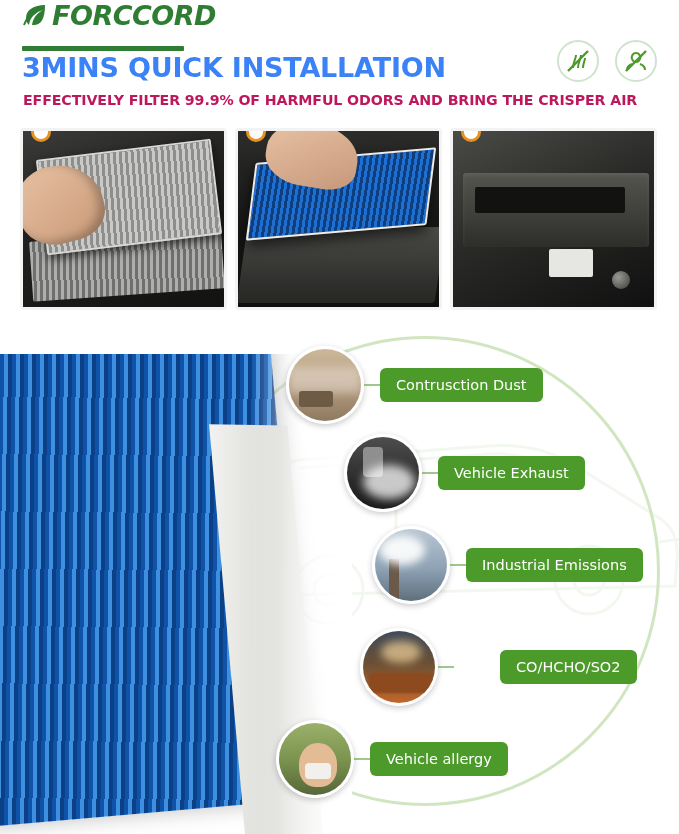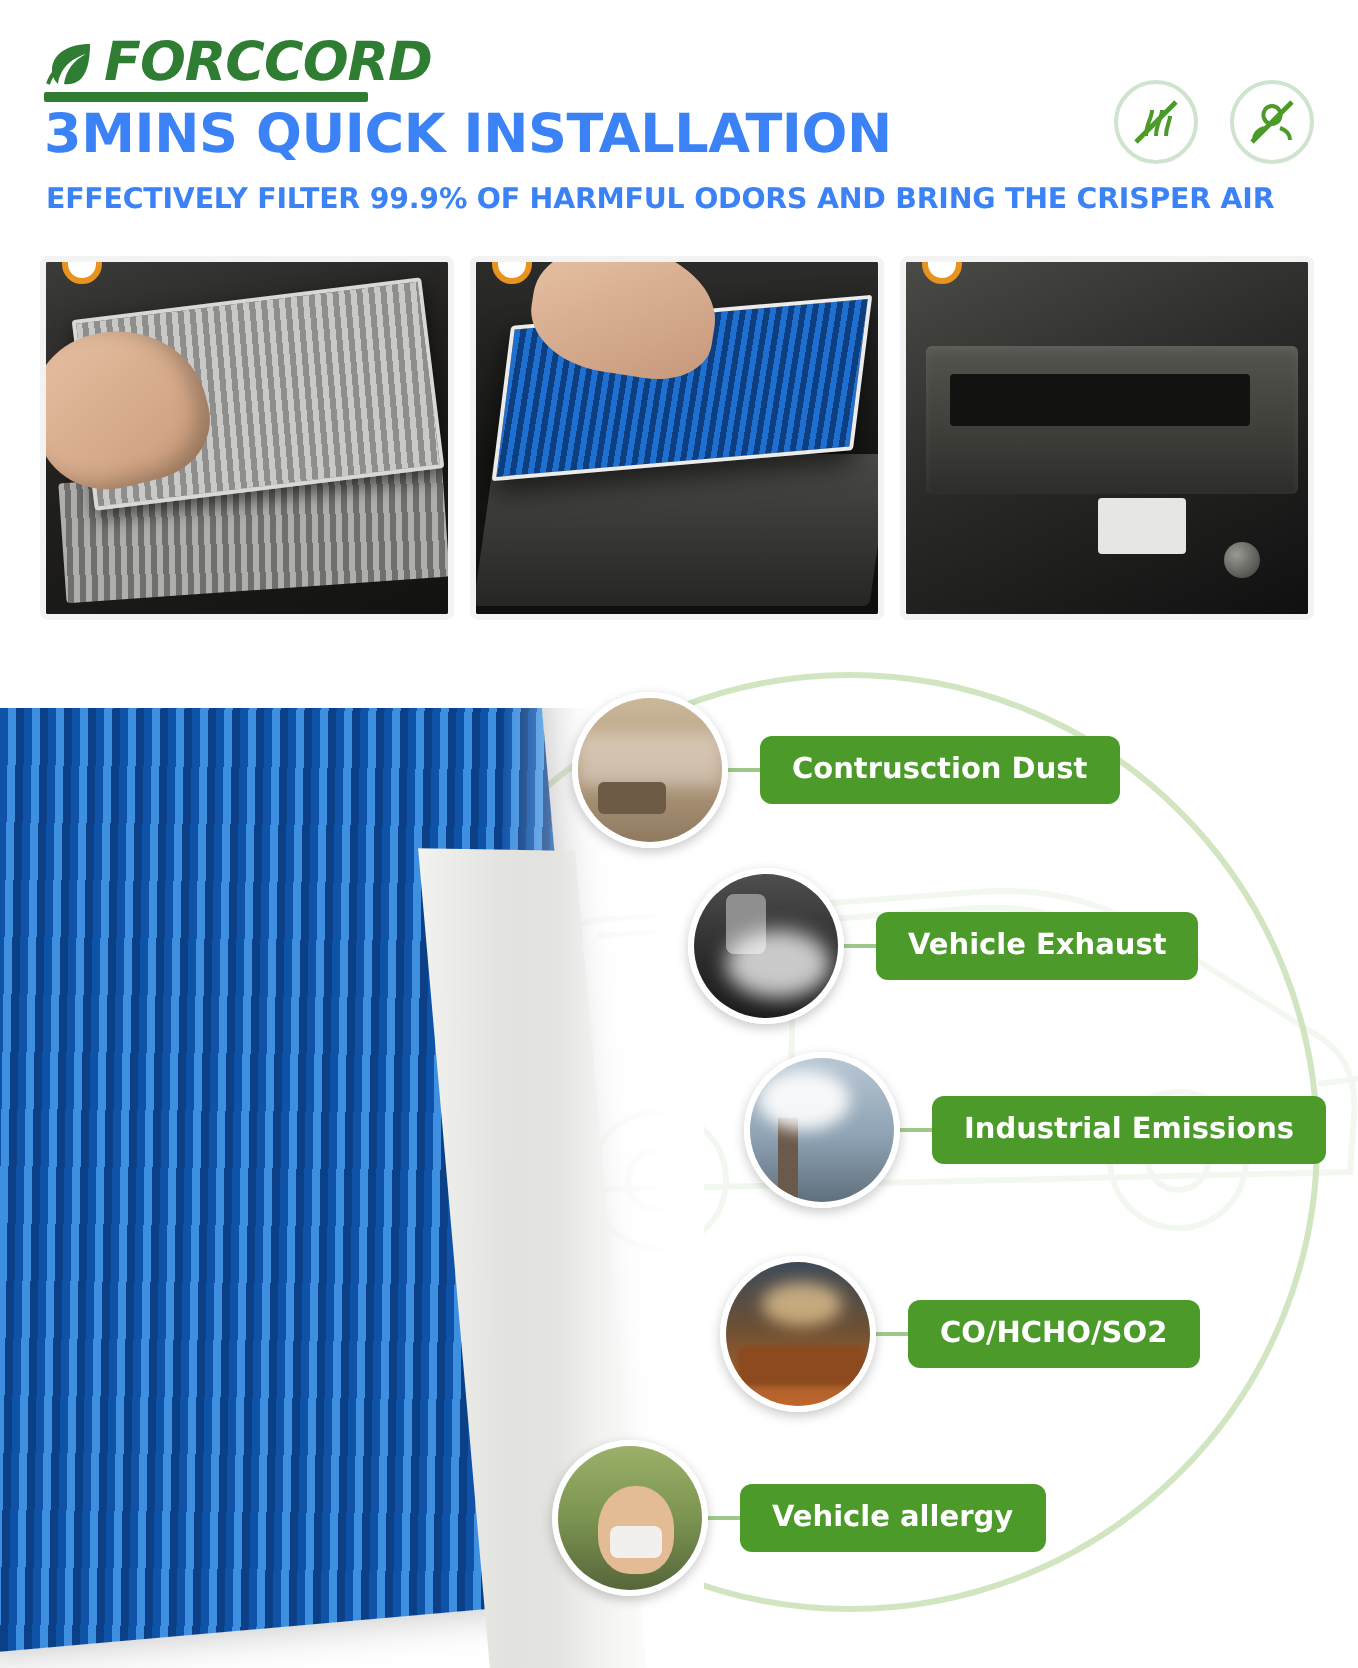--- a/index.html
+++ b/index.html
@@ -12,23 +12,23 @@
     position: relative;
     width: 679px;
     height: 834px;
     overflow: hidden;
     background: #ffffff;
   }
 
   
   .brand {
     position: absolute;
-    left: 22px; top: 18px;
+    left: 22px; top: 2px;
     display: flex;
-    align-items: flex-end;
+    align-items: flex-start;
     gap: 4px;
   }
   .brand-mark {
     width: 26px; height: 26px;
     position: relative;
     flex: none;
   }
   .brand-text {
     font-size: 27px;
     font-weight: bold;
@@ -53,21 +53,21 @@
     font-weight: bold;
     color: #3b82f6;
     letter-spacing: -0.2px;
     font-family: "DejaVu Sans", sans-serif;
   }
   .subhead {
     position: absolute;
     left: 23px; top: 92px;
     font-size: 14.2px;
     font-weight: bold;
-    color: #3b82f6;
+    color: #be185d;
     letter-spacing: -0.1px;
     font-family: "DejaVu Sans", sans-serif;
   }
 
   .hdr-badges {
     position: absolute;
     right: 22px; top: 40px;
     display: flex;
     gap: 16px;
   }
@@ -282,38 +282,38 @@
     border: 3px solid #ffffff;
     box-shadow: 0 2px 6px rgba(0,0,0,.22);
     overflow: hidden;
     flex: none;
   }
   .callout .pill {
     margin-left: 16px;
     background: #4c9a2a;
     color: #ffffff;
     font-size: 14.5px;
-    font-weight: bold;
+    font-weight: normal;
     padding: 9px 16px;
     border-radius: 6px;
     white-space: nowrap;
     font-family: "DejaVu Sans", sans-serif;
   }
   .callout .connector {
     position: absolute;
     left: 78px; top: 38px;
     width: 16px; height: 2px;
     background: #4c9a2a;
     opacity: .55;
   }
 
   .c1 { left: 286px; top: 28px; }
   .c2 { left: 344px; top: 116px; text-align: right; }
   .c3 { left: 372px; top: 208px; }
-  .c4 { left: 360px; top: 310px; }
+  .c4 { left: 360px; top: 310px; gap: 46px; }
   .c5 { left: 276px; top: 402px; }
 
   
   .t-dust { width:100%; height:100%;
     background: linear-gradient(180deg,#cbb79a 0%,#b9a083 45%,#8e7a60 100%); position:relative; }
   .t-dust::after { content:""; position:absolute; left:10px; bottom:14px; width:34px; height:16px;
     background:#6d5b45; border-radius:3px; }
   .t-dust::before { content:""; position:absolute; left:0; top:18px; width:100%; height:26px;
     background:rgba(255,255,255,.35); filter:blur(4px); }
 

